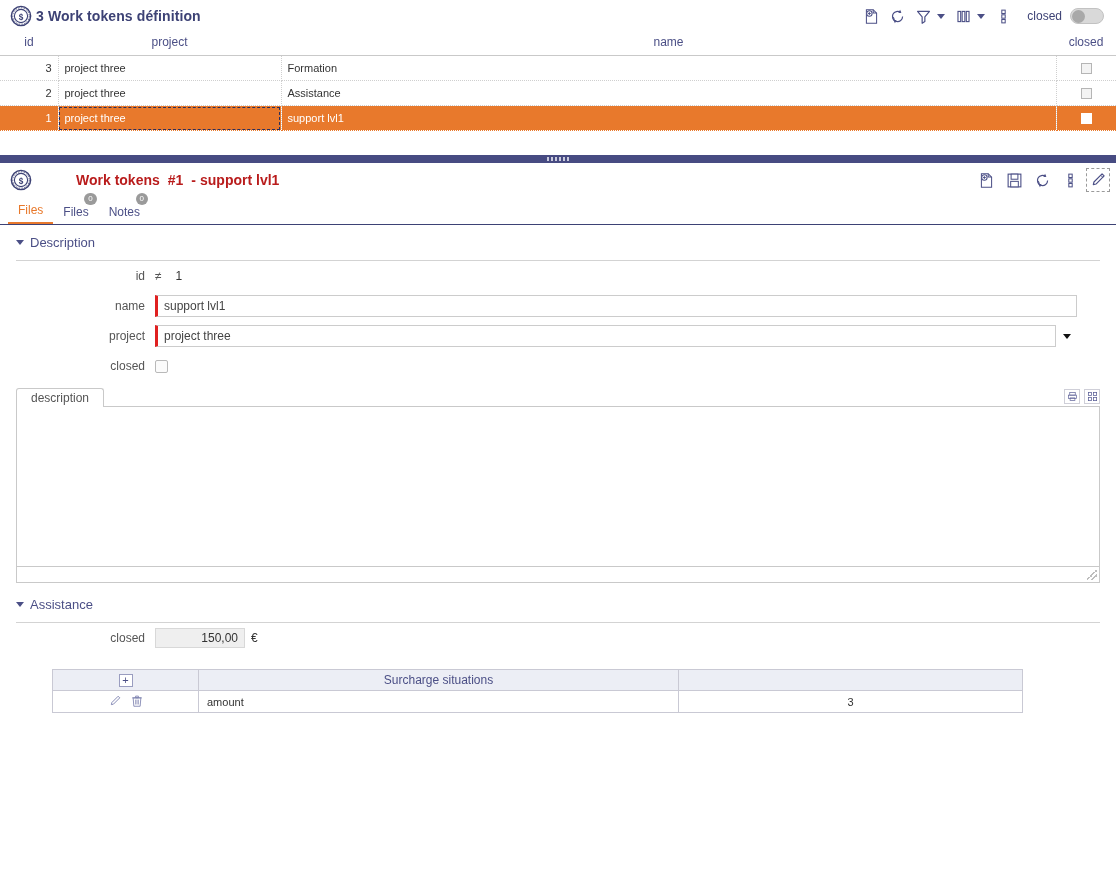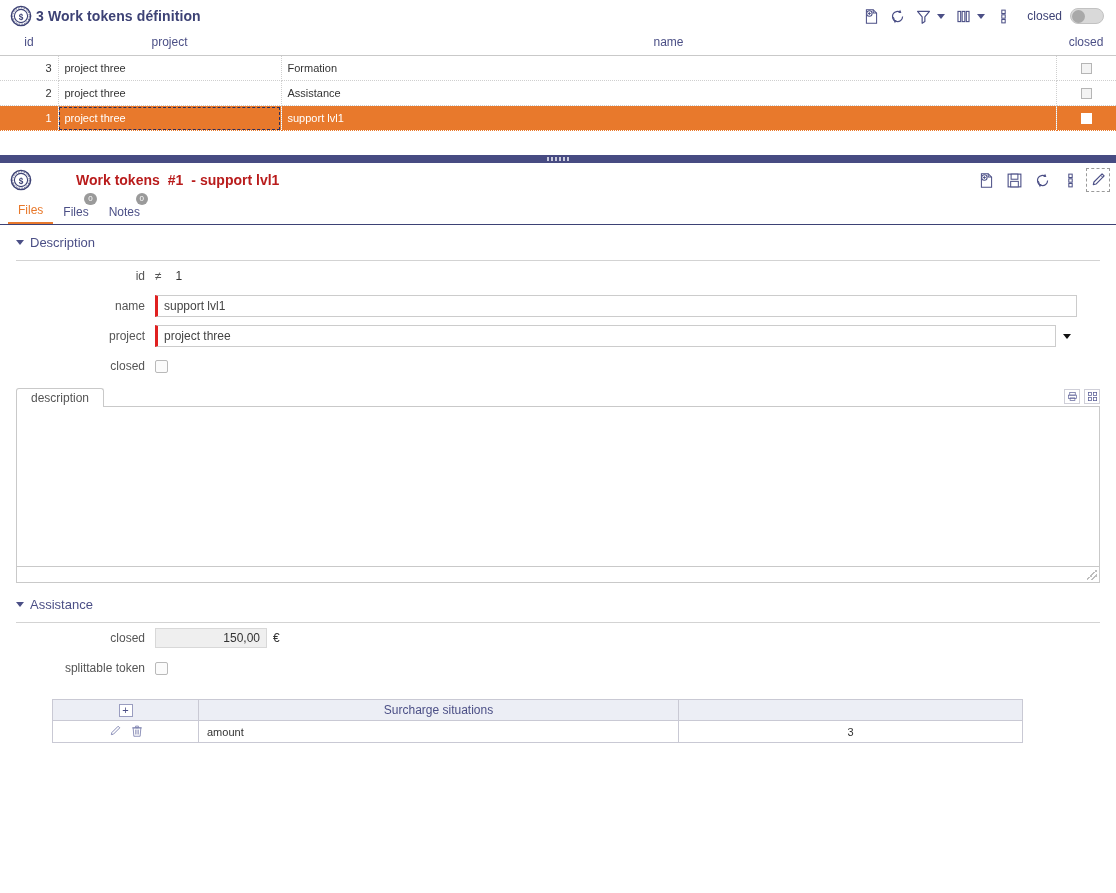--- a/index.html
+++ b/index.html
@@ -155,21 +155,21 @@
   }
   .chk {
     width: 13px; height: 13px; border: 1px solid #b9b9b9; border-radius: 2px;
     background: #fbfbfb; display: inline-block; cursor: pointer;
   }
   .ro-input {
     height: 20px; width: 72px; border: 1px solid #d8d8d8; background: #efefef;
     font-size: 12px; color: #333; text-align: right; padding: 0 6px;
     line-height: 18px;
   }
-  .ro-input.wide { width: 112px; }
+  .ro-input.wide { width: 90px; }
   .unit { font-size: 12px; color: #333; margin-left: 6px; }
 
   
   .desc-wrap { margin: 6px 16px 0 16px; position: relative; }
   .desc-tabbar {
     display: flex; align-items: flex-end; border-bottom: 1px solid #c9c9c9;
     height: 20px; position: relative;
   }
   .desc-tab {
     border: 1px solid #c9c9c9; border-bottom: none; background: #fff;
@@ -454,24 +454,20 @@
     </div>
     <div class="hr"></div>
 
 
     <div class="field-row">
       <span class="field-label">closed</span>
       <div class="ro-input wide">150,00</div>
       <span class="unit">€</span>
     </div>
 
-    <div class="field-row">
-      <span class="field-label">splittable token</span>
-      <span class="chk"></span>
-    </div>
 
     <div class="sur-wrap">
       <table class="sur">
         <thead>
           <tr>
             <th class="c-act">
               <span class="plus-btn">+</span>
             </th>
             <th class="c-name">Surcharge situations</th>
             <th class="c-val"></th>

